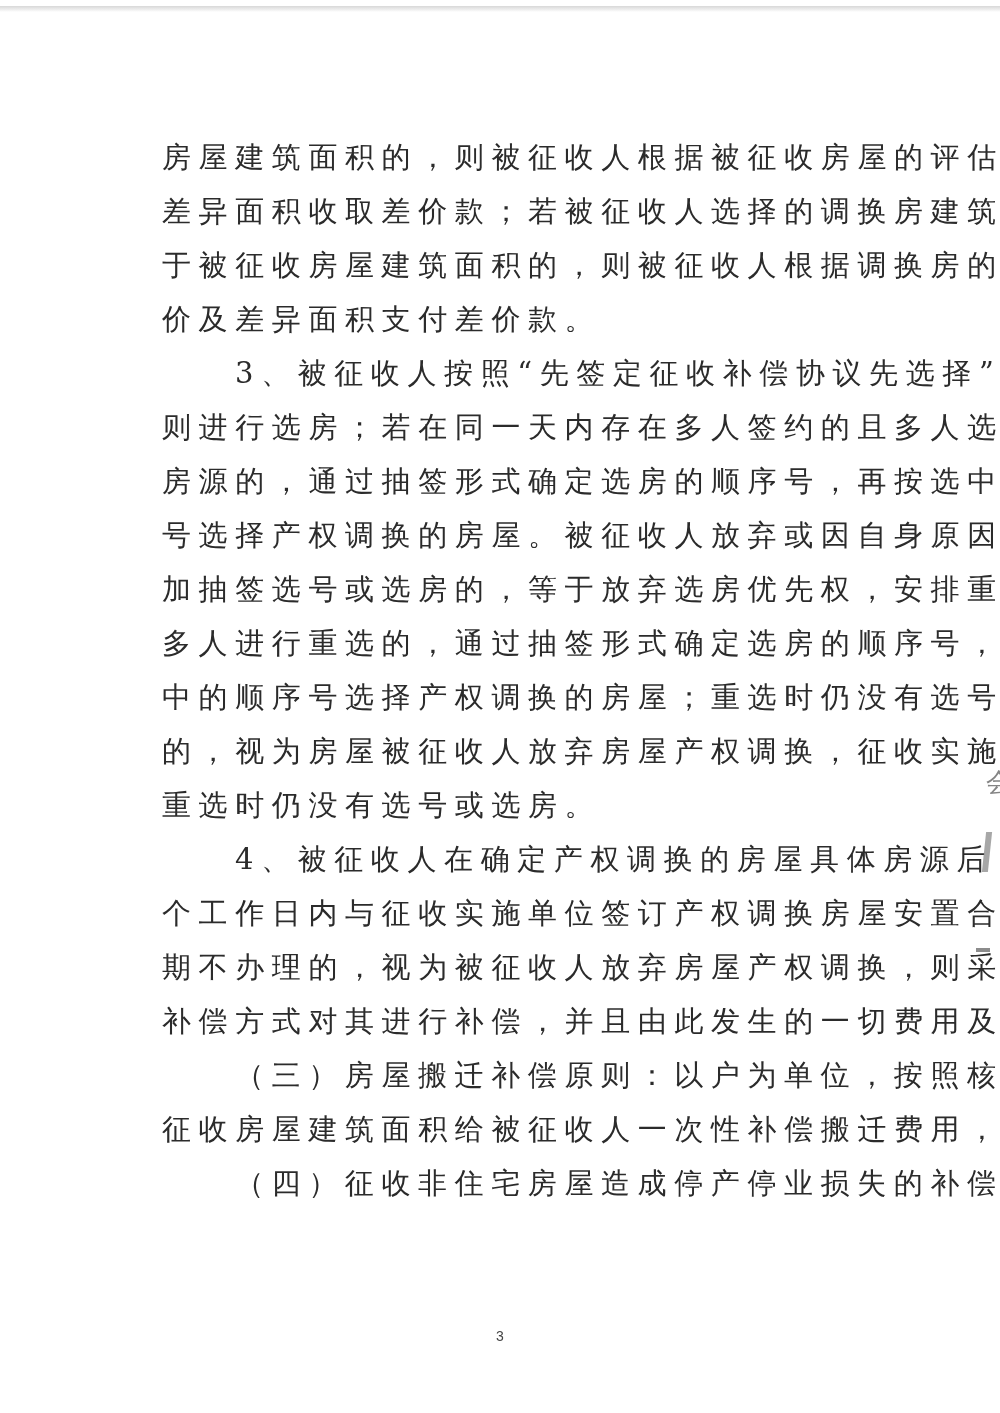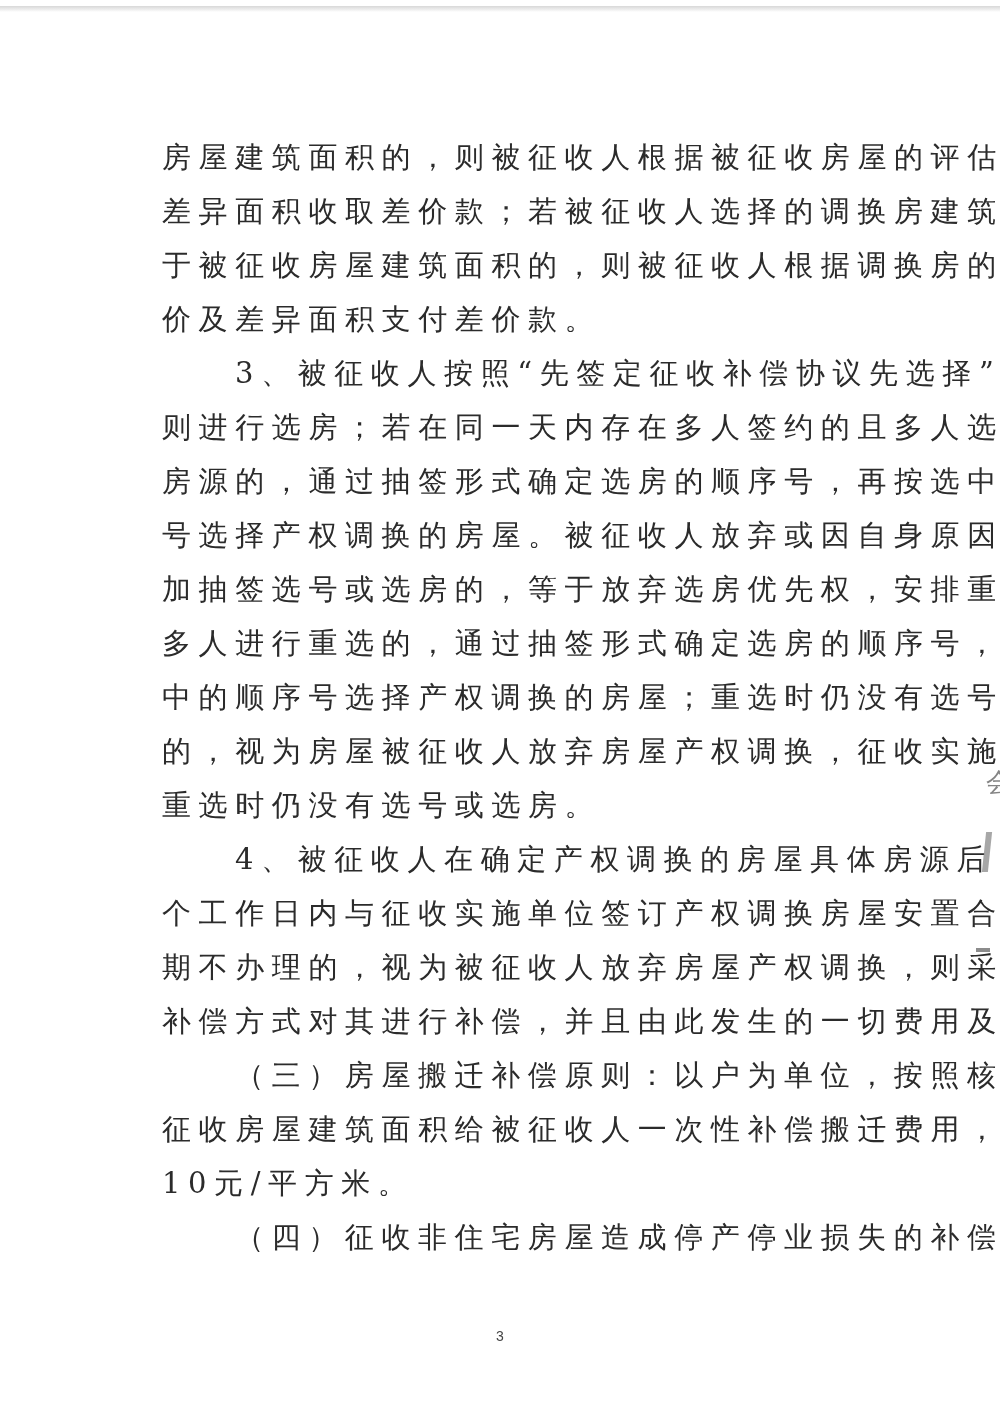--- a/index.html
+++ b/index.html
@@ -74,21 +74,20 @@
   <div class="line">多人进行重选的，通过抽签形式确定选房的顺序号，再按选</div>
   <div class="line">中的顺序号选择产权调换的房屋；重选时仍没有选号或选房</div>
   <div class="line">的，视为房屋被征收人放弃房屋产权调换，征收实施单位将</div>
   <div class="line">重选时仍没有选号或选房。</div>
   <div class="line indent">4、被征收人在确定产权调换的房屋具体房源后，应在3</div>
   <div class="line">个工作日内与征收实施单位签订产权调换房屋安置合同，逾</div>
   <div class="line">期不办理的，视为被征收人放弃房屋产权调换，则采取货币</div>
   <div class="line">补偿方式对其进行补偿，并且由此发生的一切费用及违约责</div>
   <div class="line indent">（三）房屋搬迁补偿原则：以户为单位，按照核定的被</div>
   <div class="line">征收房屋建筑面积给被征收人一次性补偿搬迁费用，标准为</div>
-  <div class="line">10元/平方米。</div>
   <div class="line indent">（四）征收非住宅房屋造成停产停业损失的补偿标准：</div>
 </div>
 
 <div class="margin-mark mark-1">会</div>
 <div class="margin-mark mark-2"></div>
 <div class="margin-mark mark-3"></div>
 
 <div class="page-number">3</div>
 
 </body></html>

